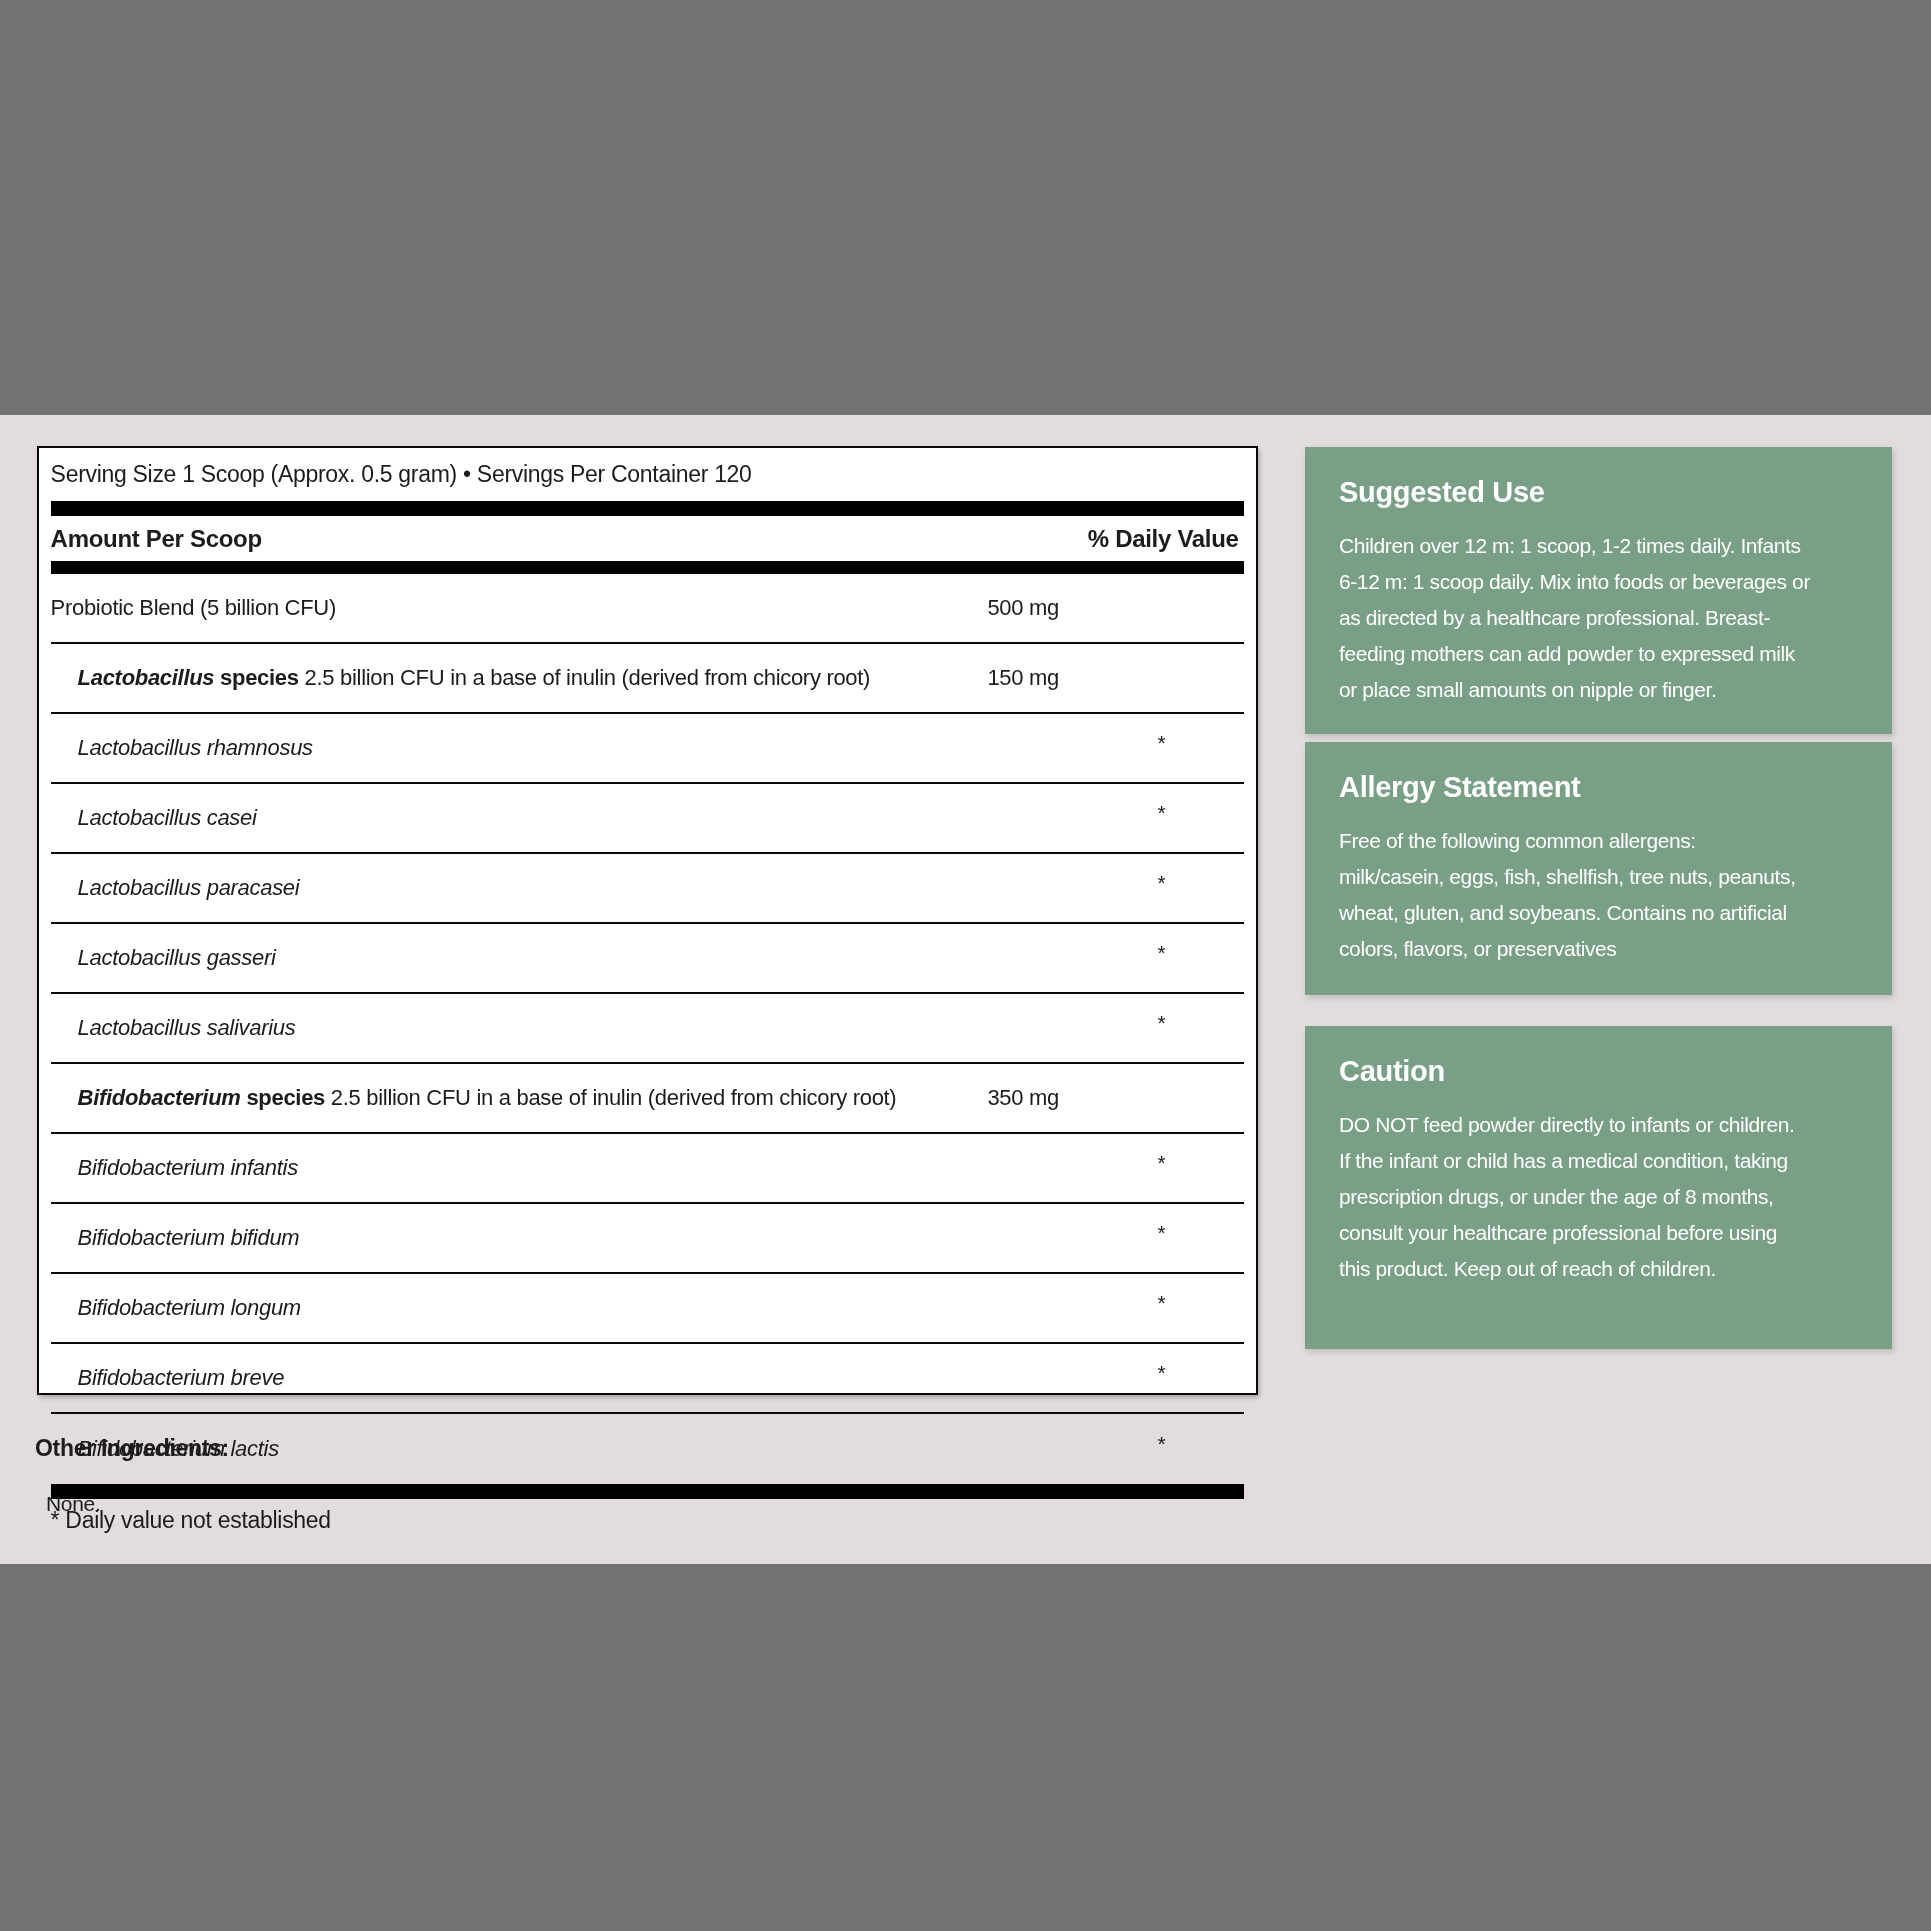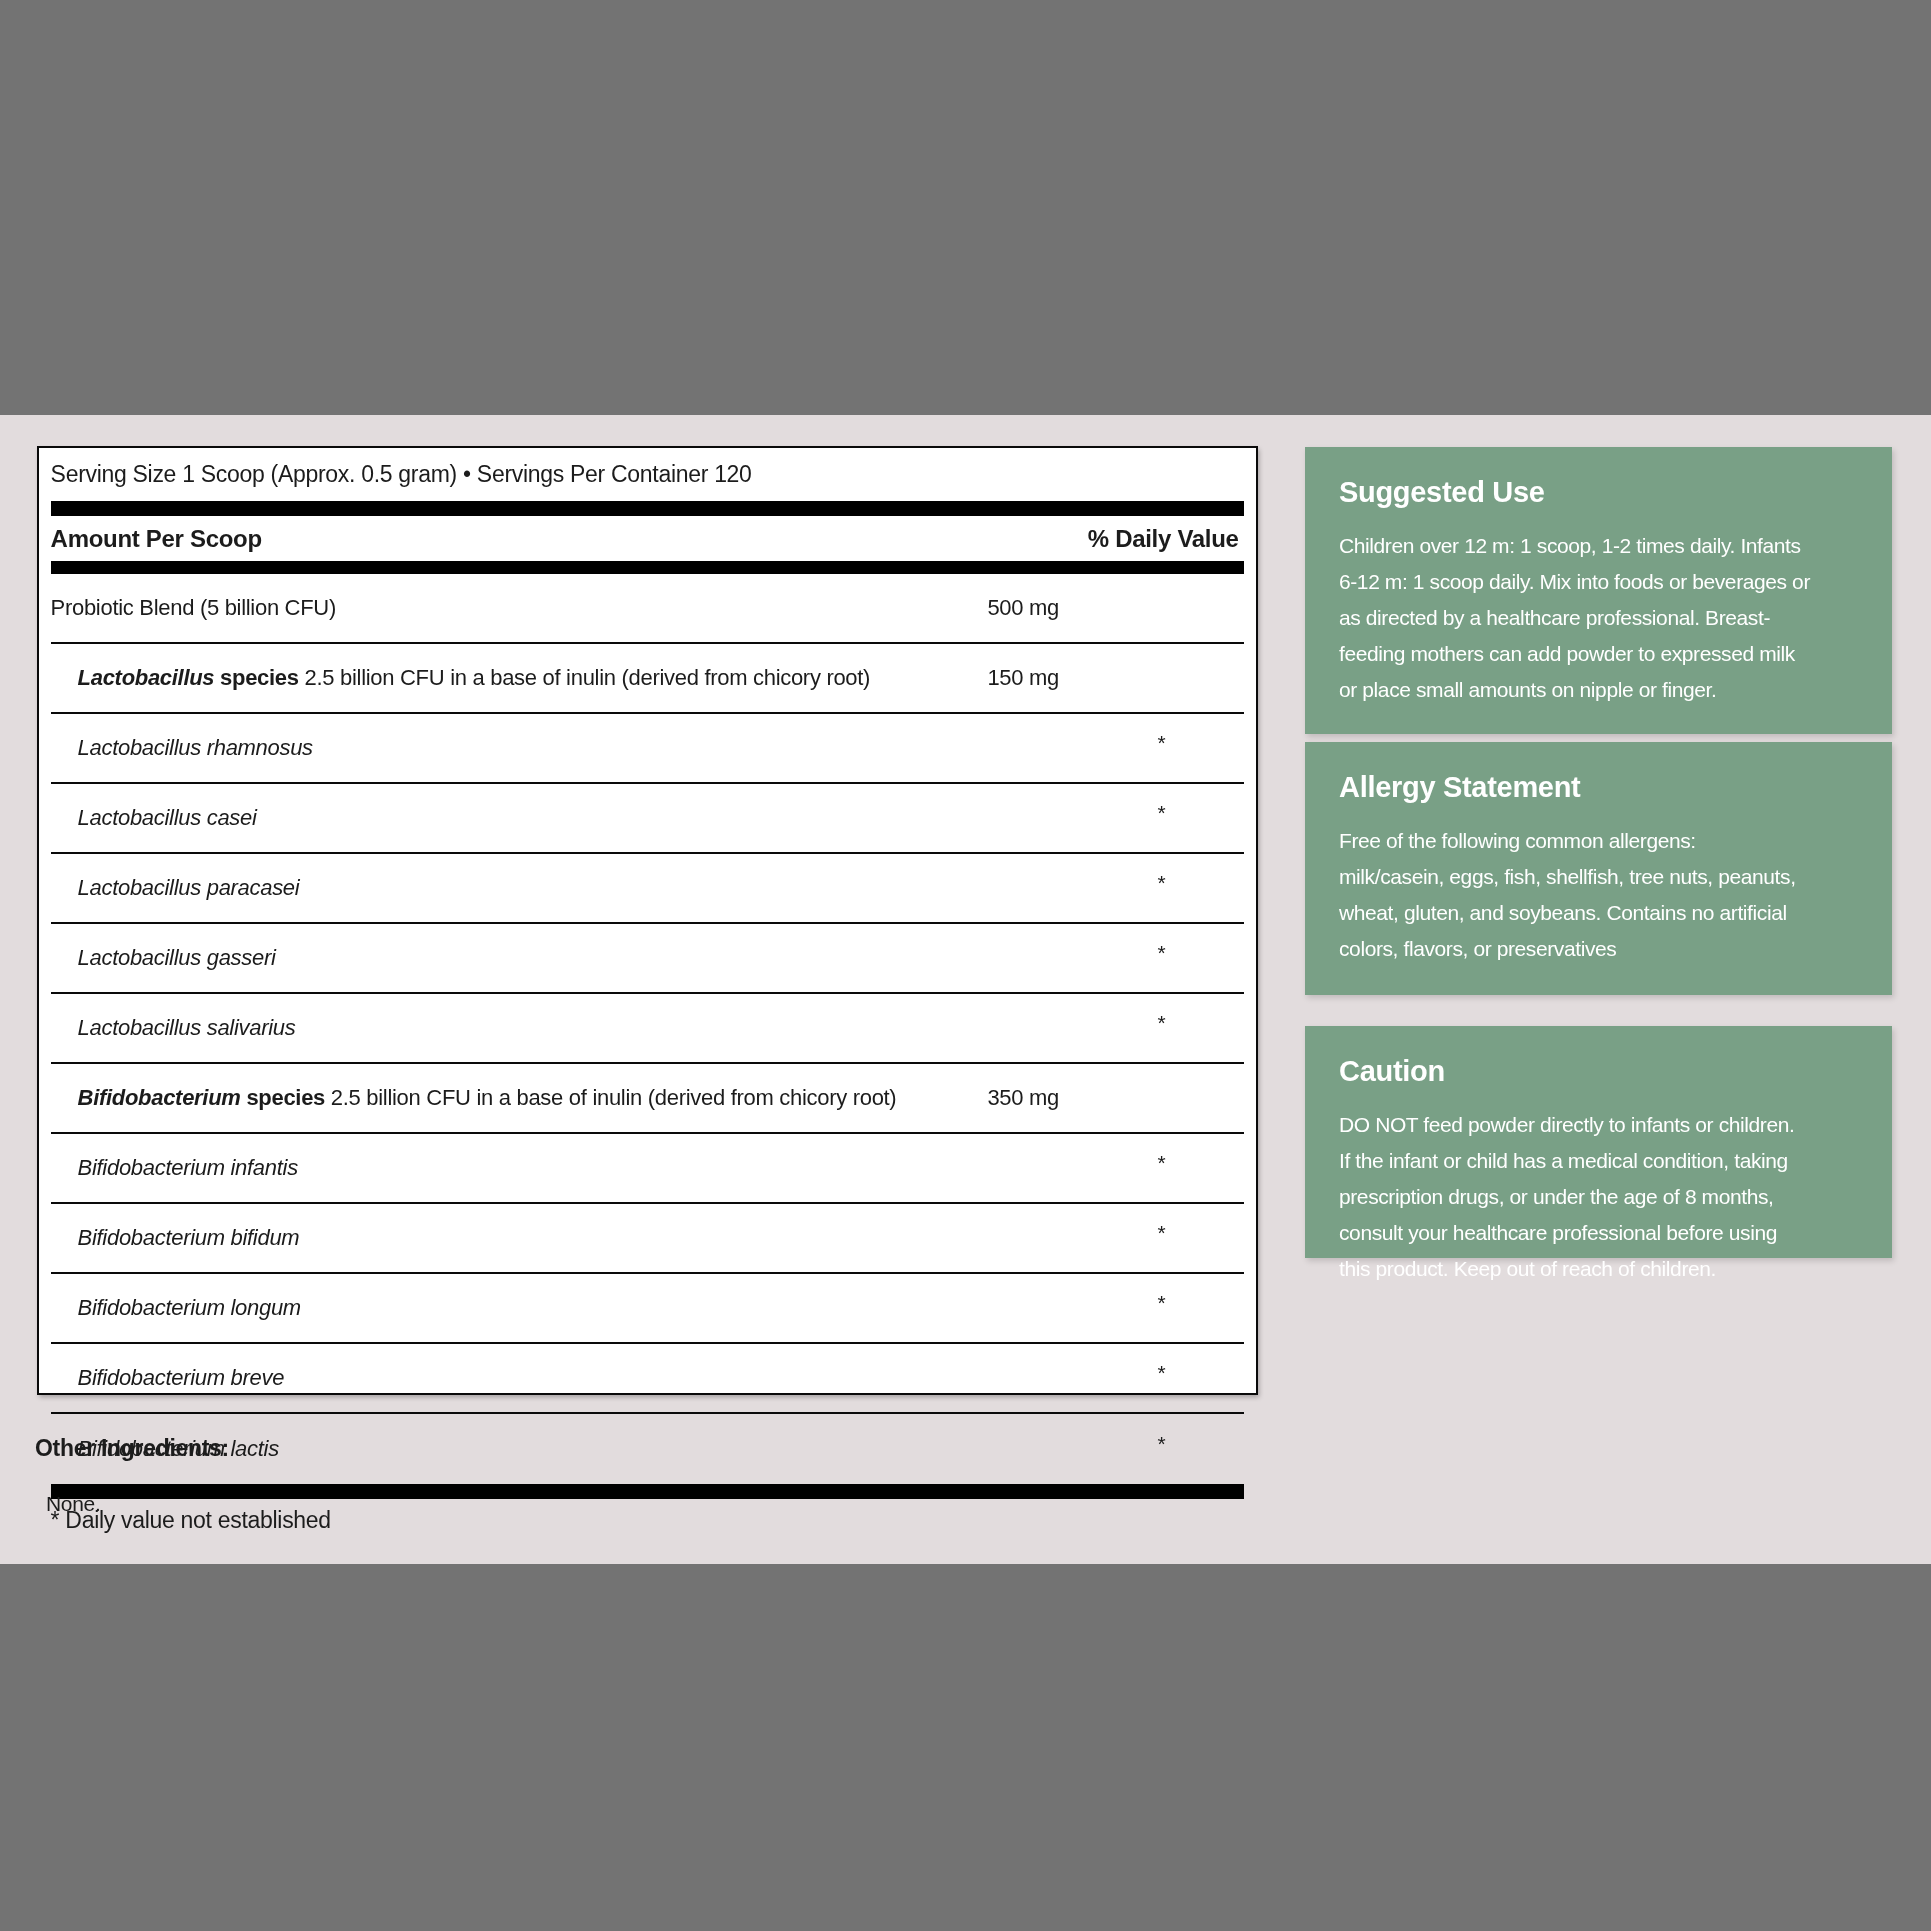--- a/index.html
+++ b/index.html
@@ -36,21 +36,21 @@
   .footnote{padding-top:8px;font-size:23px;}
 
   
   .info-box{
     position:absolute;left:1305px;width:587px;
     background:var(--box_green);color:#ffffff;
     padding:29px 34px;box-shadow:1.9px 2.9px 5.8px rgba(0,0,0,0.15);
   }
   .info-box.b1{top:447px;height:287px;}
   .info-box.b2{top:742px;height:253px;}
-  .info-box.b3{top:1026px;height:232px;}
+  .info-box.b3{top:1026px;height:323px;}
   .info-title{font-size:29px;font-weight:700;letter-spacing:-0.3px;margin-bottom:19.3px;}
   .info-body{font-size:21px;line-height:36px;letter-spacing:-0.4px;white-space:pre-line;}
 
   
   .other-label{position:absolute;left:35px;top:1435px;font-size:23px;font-weight:700;letter-spacing:-0.3px;}
   .other-value{position:absolute;left:46px;top:1492px;font-size:21px;letter-spacing:-0.3px;}
 </style>
 </head>
 <body>
 

